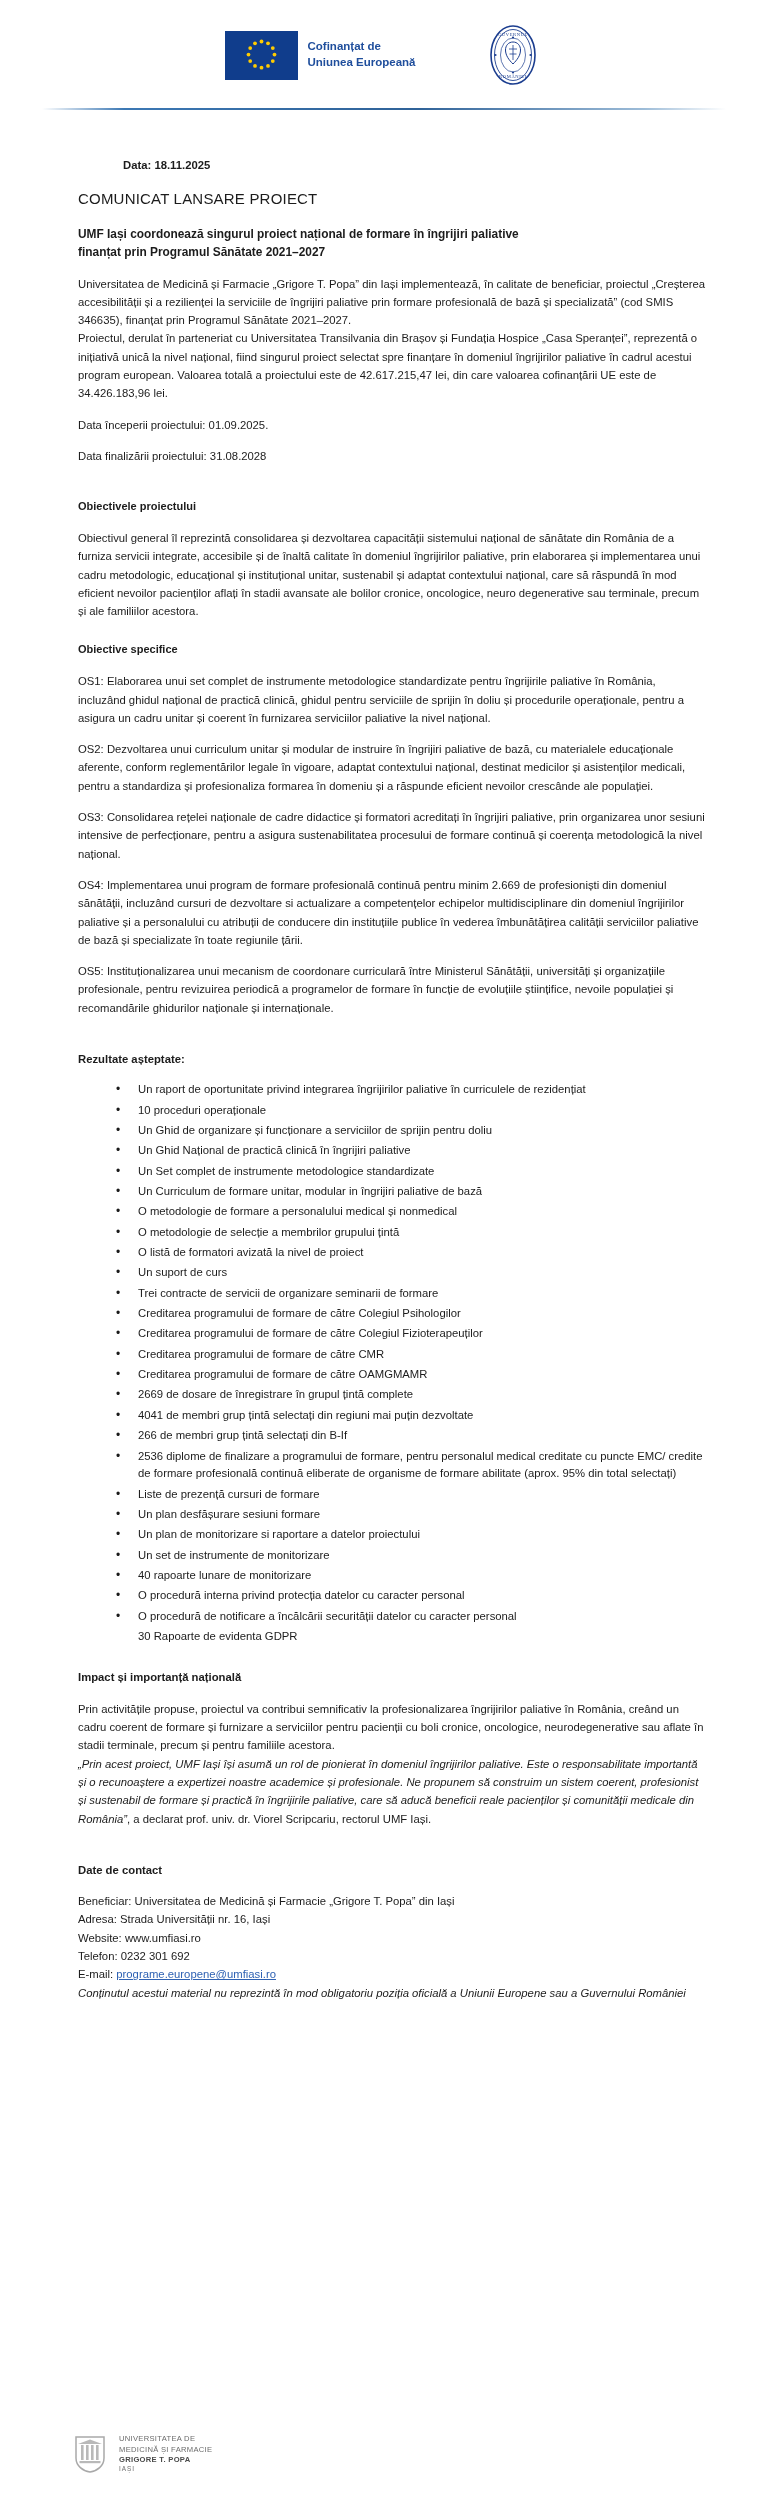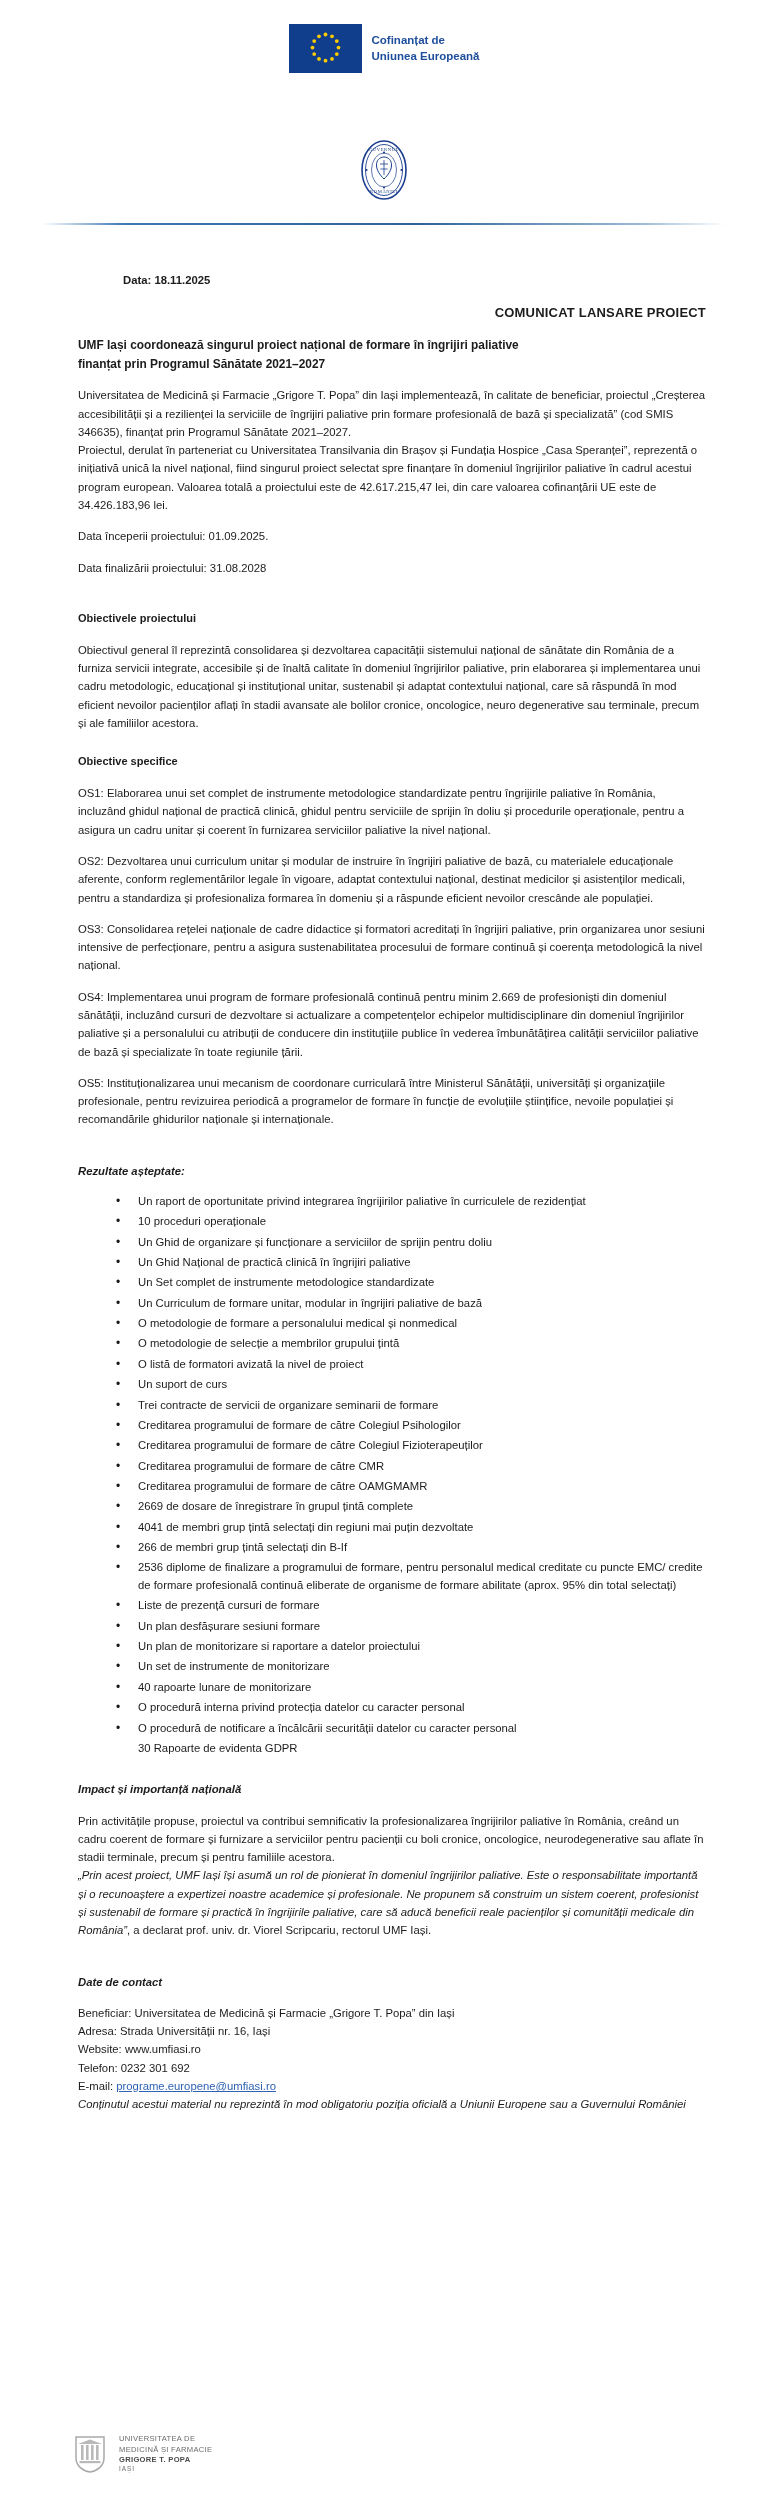--- a/index.html
+++ b/index.html
@@ -24,21 +24,20 @@
     padding: 0;
   }
 
   
   .logo-strip {
     display: flex;
     align-items: center;
     justify-content: center;
     gap: 66px;
     padding: 24px 40px 16px 40px;
-    flex-direction: column;
   }
   .logo-block { display: flex; align-items: center; gap: 10px; }
 
   
   .eu-flag {
     width: 73px;
     height: 49px;
     background: #103d8c;
     position: relative;
     flex: none;
@@ -82,43 +81,42 @@
   }
   .content p { margin: 0 0 13px 0; }
 
   .date-line {
     font-weight: bold;
     font-size: 11.3px;
     margin: 0 0 34px 0;
     padding-left: 45px;
   }
   .doc-title {
-    text-align: right;
-    font-weight: bold;
-    font-size: 13px;
+    text-align: left;
+    font-weight: normal;
+    font-size: 15px;
     letter-spacing: 0.2px;
     margin: 0 0 42px 0;
   }
   .lead-title {
     font-weight: bold;
     font-size: 11.9px;
     line-height: 1.55;
     margin: 0 0 22px 0;
   }
 
   .section-head {
     font-weight: bold;
     font-size: 11px;
     margin: 26px 0 16px 0;
   }
   .sub-head {
     font-weight: bold;
     font-size: 11.3px;
     margin: 20px 0 14px 0;
-    font-style: italic;
   }
   b, strong { font-weight: normal; }
   em, i { font-style: italic; }
 
   .objective-p { margin: 0 0 12px 0; }
   .spacer-sm { height: 8px; }
   .spacer-md { height: 20px; }
 
   ul.results {
     margin: 4px 0 0 0;

